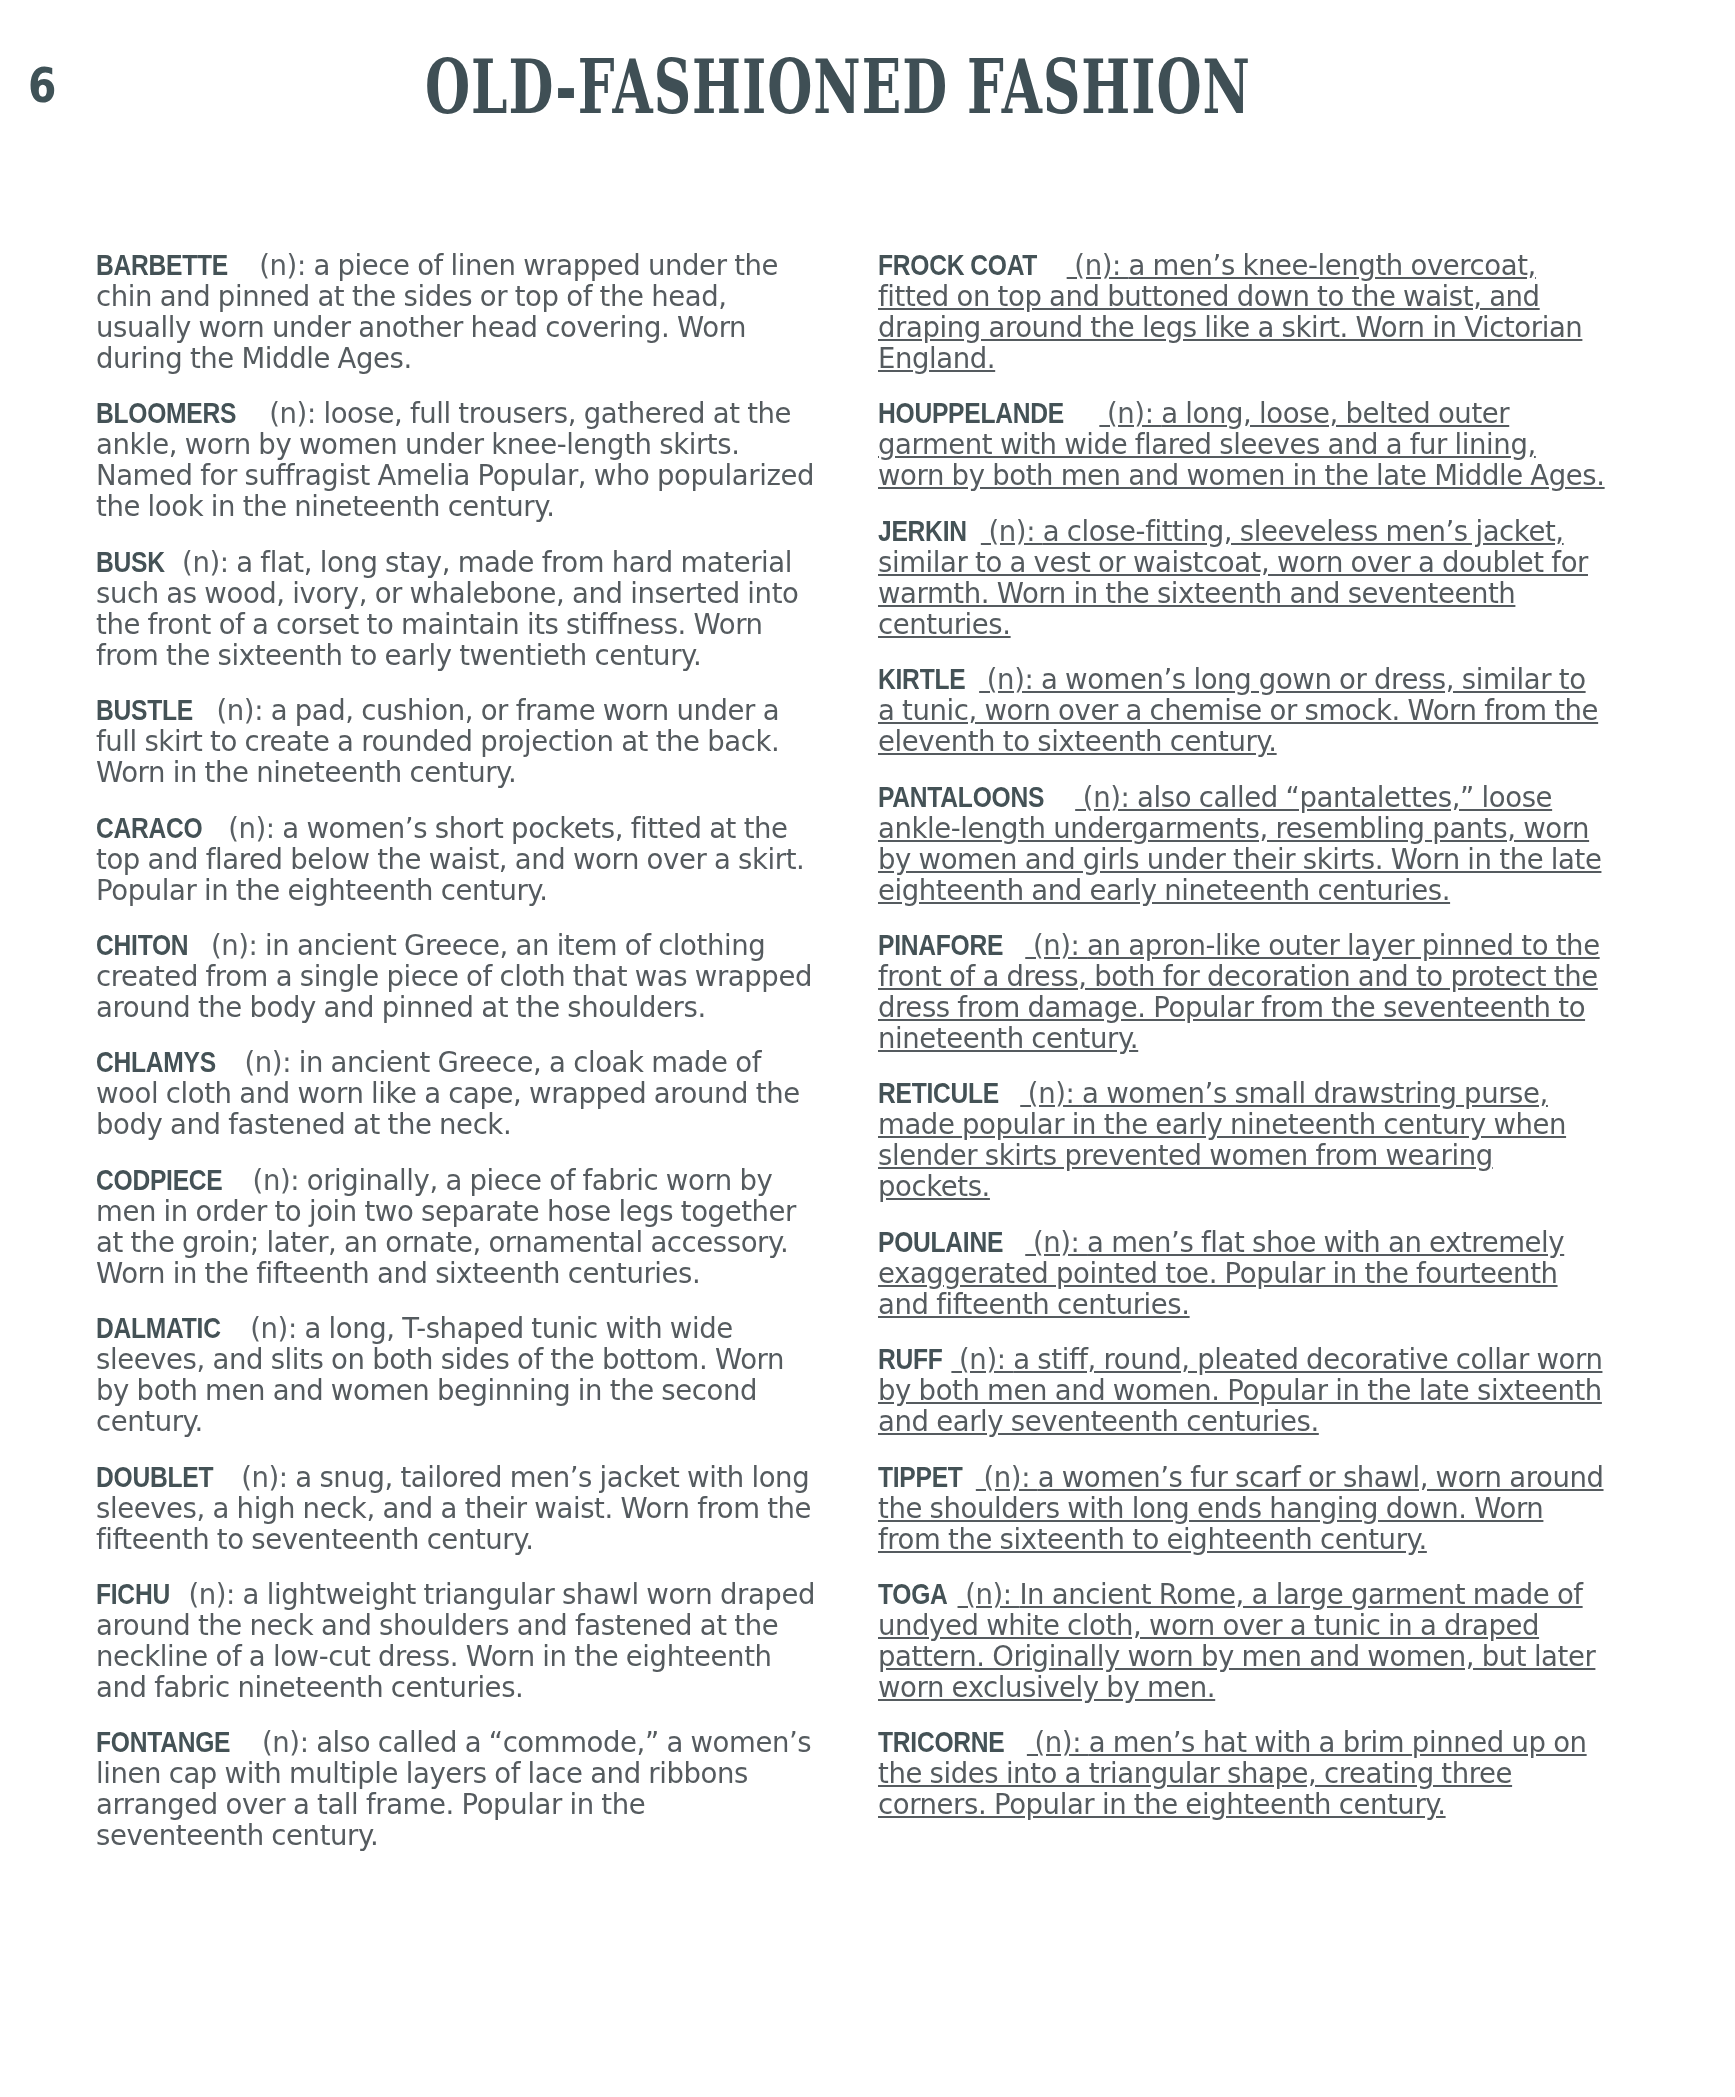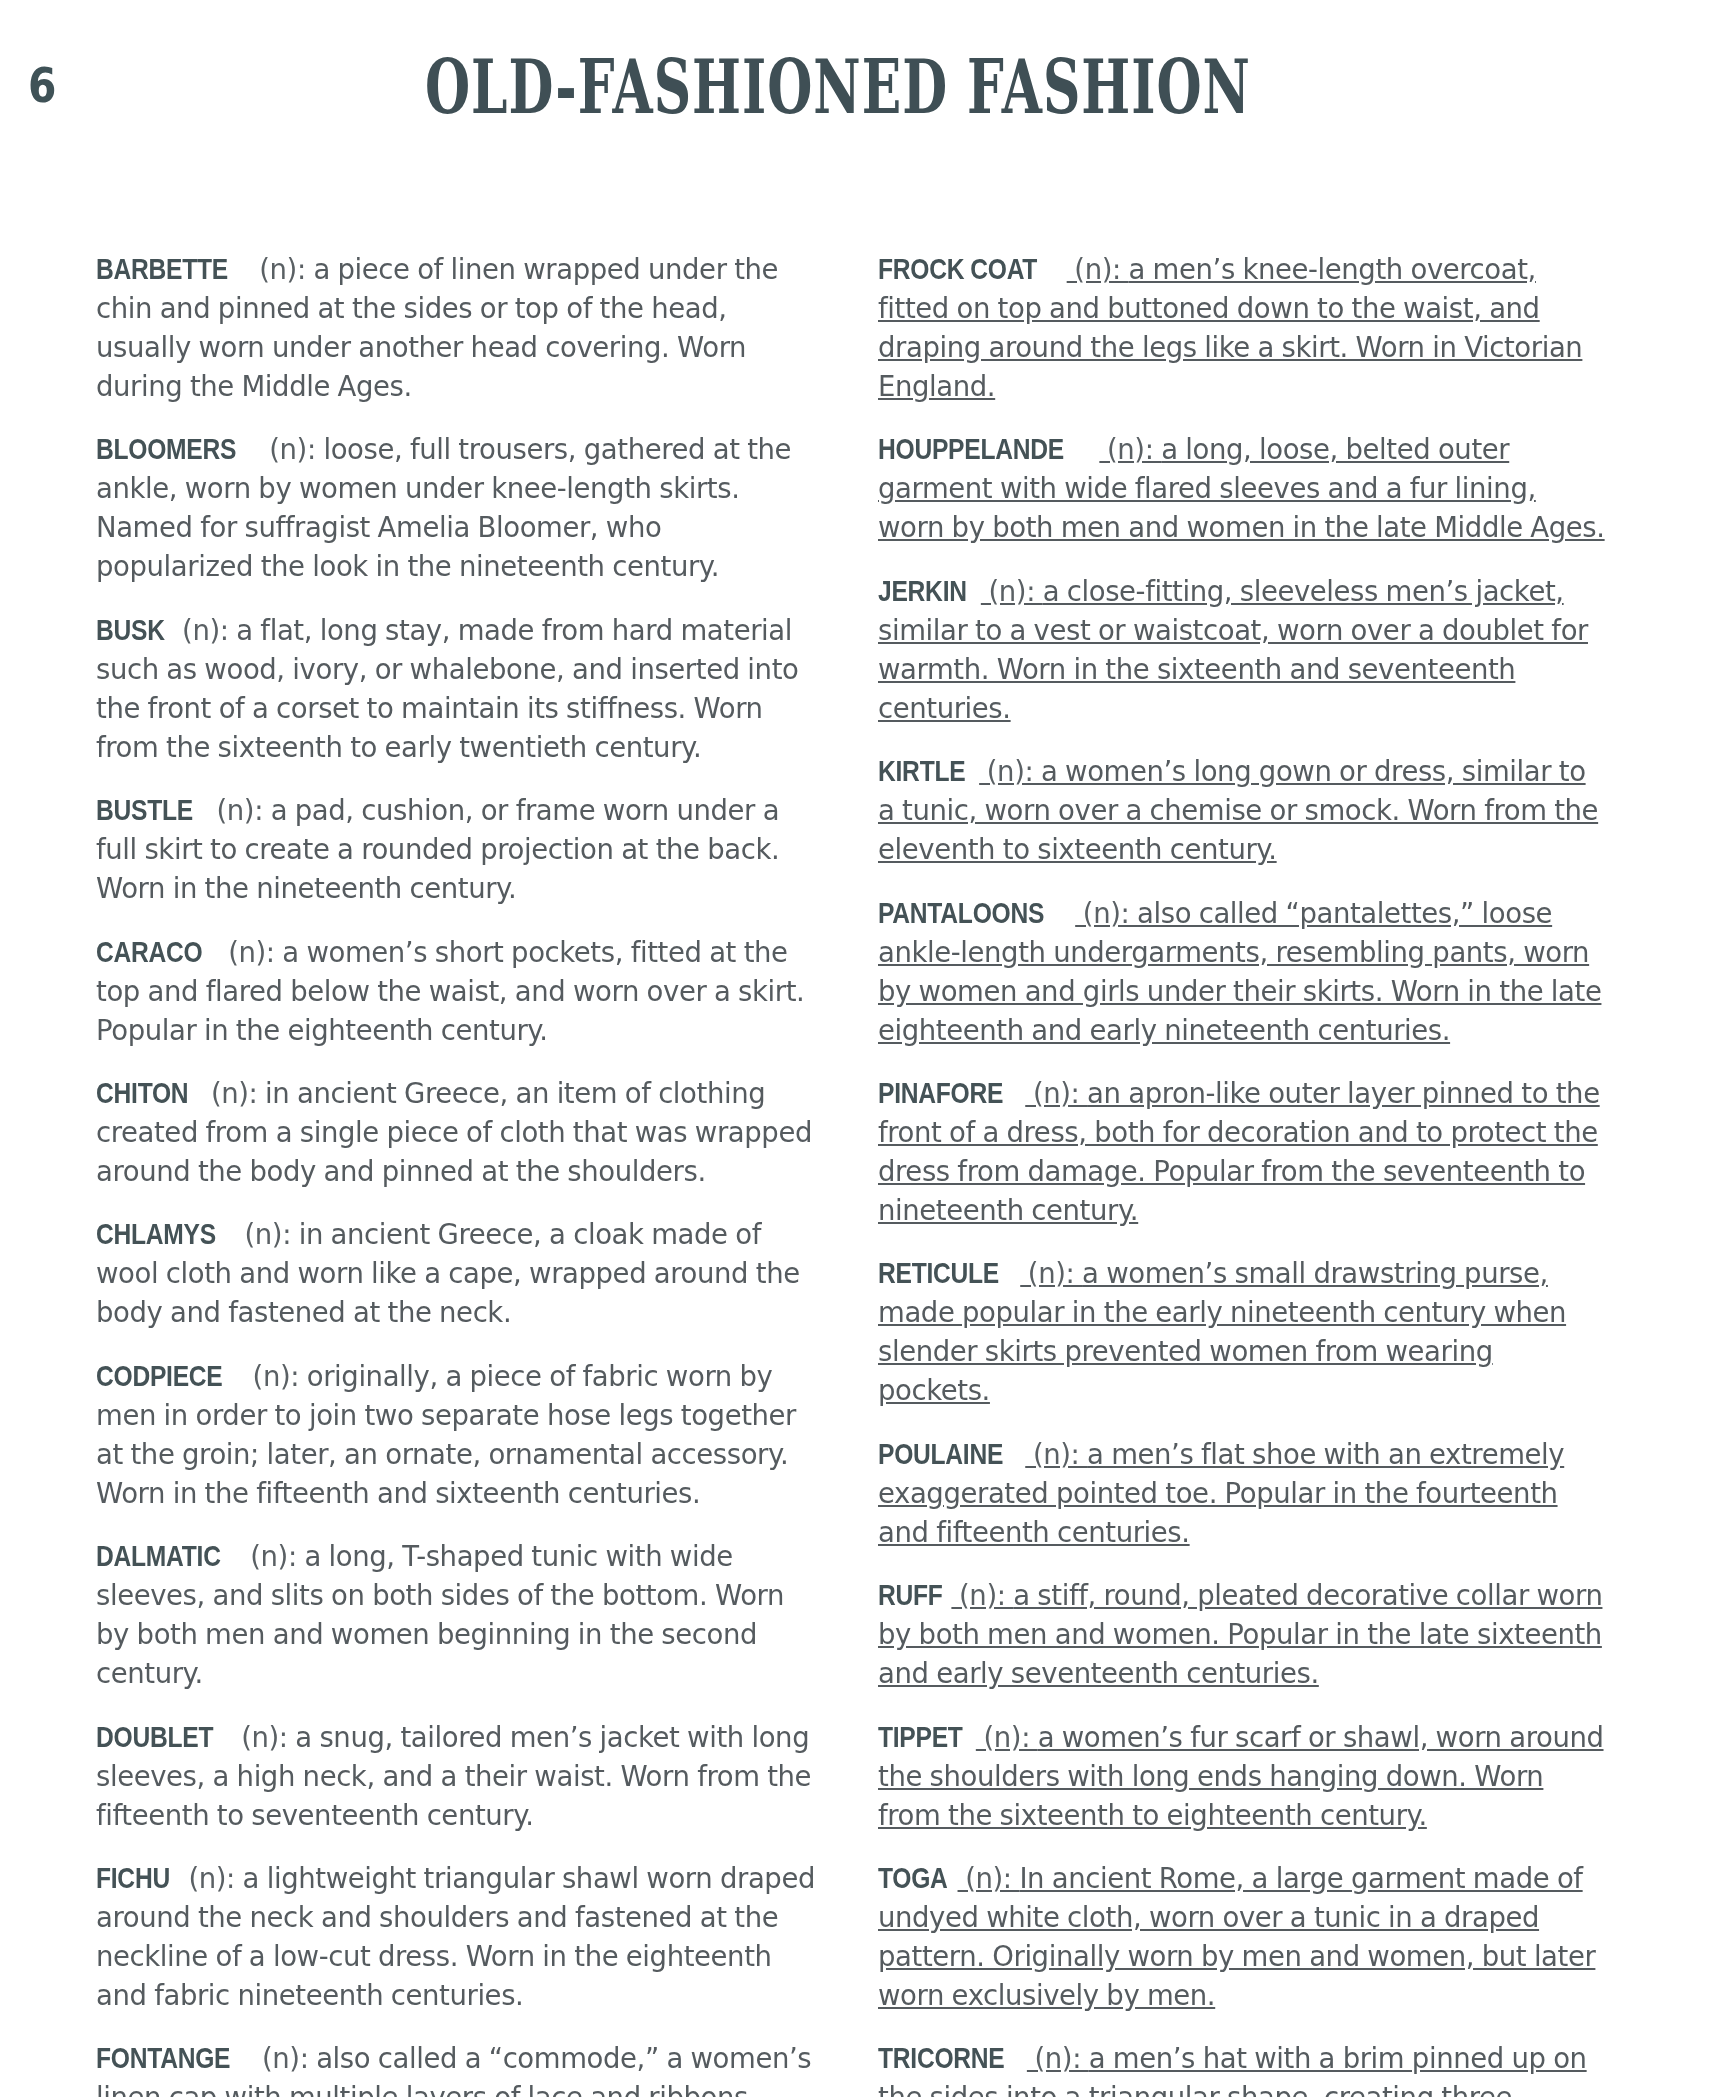--- a/index.html
+++ b/index.html
@@ -44,21 +44,21 @@
       transform-origin: left top;
     }
     .column {
       position: absolute;
       top: 249px;
     }
     .col-left { left: 96px; width: 721px; }
     .col-right { left: 878px; width: 728px; text-decoration: underline; }
     .entry {
       font-size: 27.5px;
-      line-height: 39px;
+      line-height: 31px;
       margin: 0 0 23.4px 0;
       color: #555b5f;
       letter-spacing: -0.4px;
       word-spacing: -0.7px;
     }
     .term {
       font-family: "Liberation Sans", sans-serif;
       font-weight: bold;
       font-size: 30px;
       color: #445256;
@@ -73,21 +73,21 @@
     }
   </style>
 </head>
 <body>
 
 <div class="page-number">6</div>
 <h1 class="page-title" style="margin:0;">OLD-FASHIONED FASHION</h1>
 
 <div class="column col-left">
   <p class="entry"><span class="term">BARBETTE</span><span class="pos"> (n): </span><span>a piece of linen wrapped under the chin and pinned at the sides or top of the head, usually worn under another head covering. Worn during the Middle Ages.</span></p>
-  <p class="entry"><span class="term">BLOOMERS</span><span class="pos"> (n): </span><span>loose, full trousers, gathered at the ankle, worn by women under knee-length skirts. Named for suffragist Amelia Bloomer, who popularized the look in the nineteenth century.</span></p>
+  <p class="entry"><span class="term">BLOOMERS</span><span class="pos"> (n): </span><span>loose, full trousers, gathered at the ankle, worn by women under knee-length skirts. Named for suffragist Amelia Popular, who popularized the look in the nineteenth century.</span></p>
   <p class="entry"><span class="term">BUSK</span><span class="pos"> (n): </span><span>a flat, long stay, made from hard material such as wood, ivory, or whalebone, and inserted into the front of a corset to maintain its stiffness. Worn from the sixteenth to early twentieth century.</span></p>
   <p class="entry"><span class="term">BUSTLE</span><span class="pos"> (n): </span><span>a pad, cushion, or frame worn under a full skirt to create a rounded projection at the back. Worn in the nineteenth century.</span></p>
   <p class="entry"><span class="term">CARACO</span><span class="pos"> (n): </span><span>a women’s short pockets, fitted at the top and flared below the waist, and worn over a skirt. Popular in the eighteenth century.</span></p>
   <p class="entry"><span class="term">CHITON</span><span class="pos"> (n): </span><span>in ancient Greece, an item of clothing created from a single piece of cloth that was wrapped around the body and pinned at the shoulders.</span></p>
   <p class="entry"><span class="term">CHLAMYS</span><span class="pos"> (n): </span><span>in ancient Greece, a cloak made of wool cloth and worn like a cape, wrapped around the body and fastened at the neck.</span></p>
   <p class="entry"><span class="term">CODPIECE</span><span class="pos"> (n): </span><span>originally, a piece of fabric worn by men in order to join two separate hose legs together at the groin; later, an ornate, ornamental accessory. Worn in the fifteenth and sixteenth centuries.</span></p>
   <p class="entry"><span class="term">DALMATIC</span><span class="pos"> (n): </span><span>a long, T-shaped tunic with wide sleeves, and slits on both sides of the bottom. Worn by both men and women beginning in the second century.</span></p>
   <p class="entry"><span class="term">DOUBLET</span><span class="pos"> (n): </span><span>a snug, tailored men’s jacket with long sleeves, a high neck, and a their waist. Worn from the fifteenth to seventeenth century.</span></p>
   <p class="entry"><span class="term">FICHU</span><span class="pos"> (n): </span><span>a lightweight triangular shawl worn draped around the neck and shoulders and fastened at the neckline of a low-cut dress. Worn in the eighteenth and fabric nineteenth centuries.</span></p>
   <p class="entry"><span class="term">FONTANGE</span><span class="pos"> (n): </span><span>also called a “commode,” a women’s linen cap with multiple layers of lace and ribbons arranged over a tall frame. Popular in the seventeenth century.</span></p>

